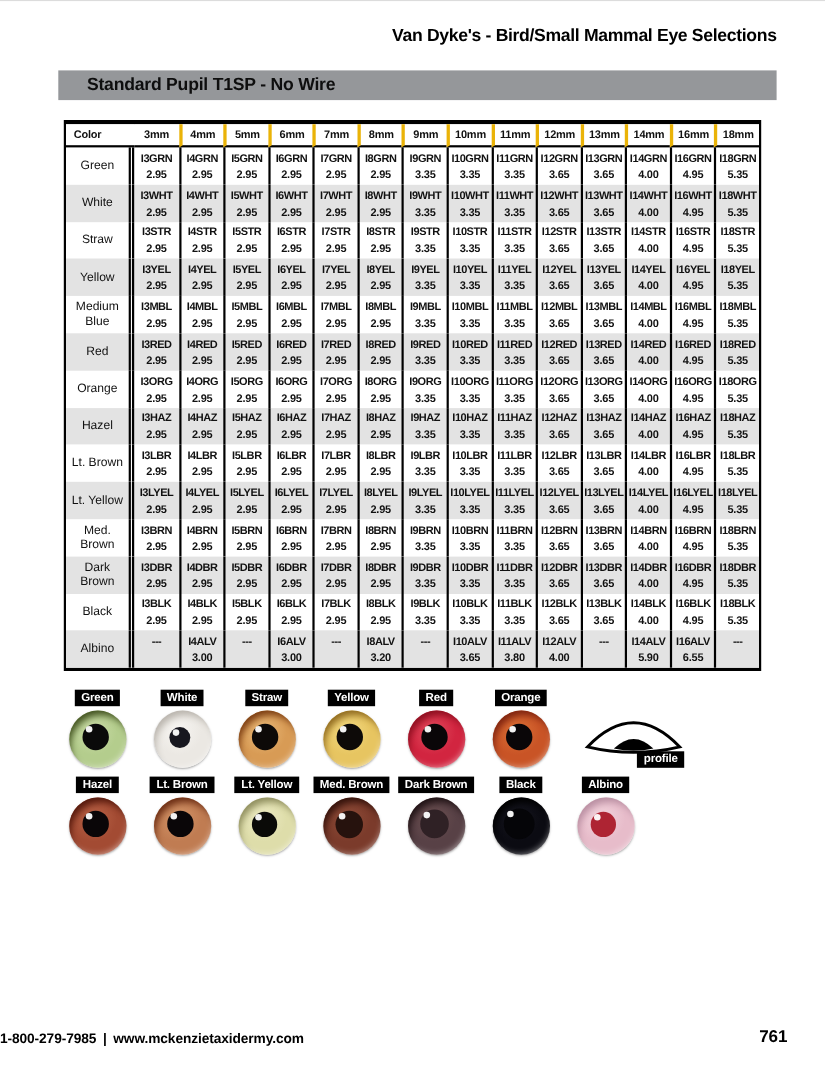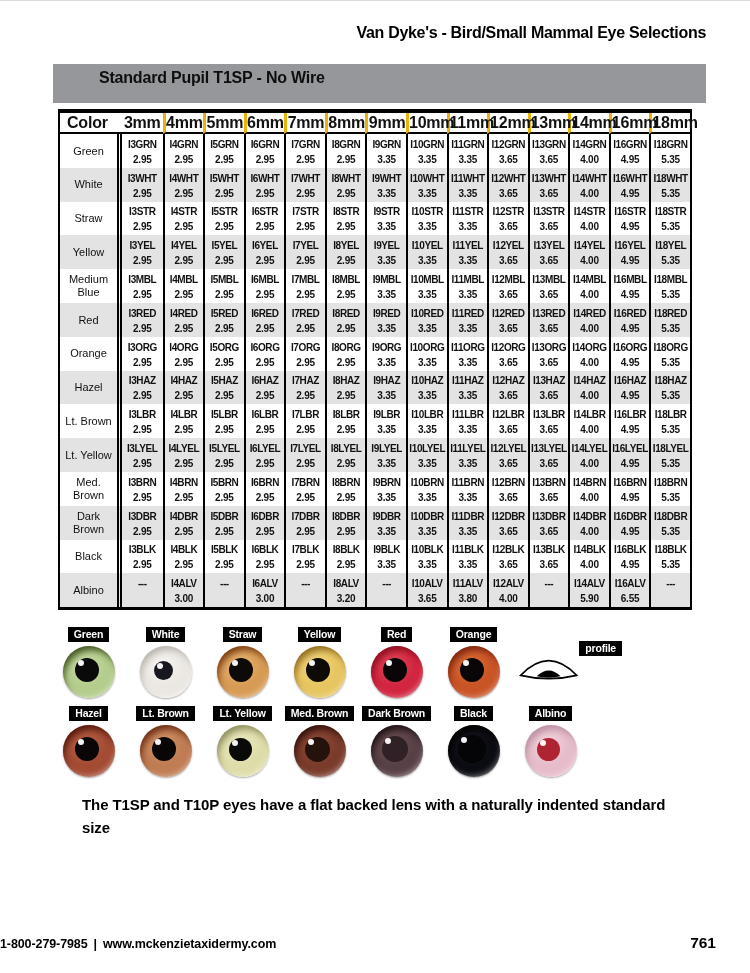--- a/index.html
+++ b/index.html
@@ -7,31 +7,31 @@
   body {
     width:750px; height:973px; position:relative;
     font-family:"Liberation Sans", sans-serif;
     color:#111; border-top:1px solid #dcdcdc;
   }
   .header-title {
     position:absolute; top:23px; right:44px;
     font-size:16px; font-weight:bold; letter-spacing:-0.3px; color:#000;
   }
   .section-bar {
-    position:absolute; left:53px; top:63px; width:653px; height:39px;
-    background:#95979a; line-height:27px; padding-left:46px;
+    position:absolute; left:53px; top:63px; width:653px; height:27px;
+    background:#95979a; line-height:27px; padding-left:26px;
     font-size:16px; font-weight:bold; color:#0e0e0e; letter-spacing:-0.2px;
   }
   .table-wrap { position:absolute; left:58px; top:108px; width:634px; }
   table {
     width:100%; table-layout:fixed; border-collapse:separate; border-spacing:0;
     border:2px solid #000; border-top-width:4px; border-bottom-width:3px;
   }
   thead th {
-    height:21px; font-size:16px; font-weight:bold; letter-spacing:-0.2px;
+    height:21px; font-size:10px; font-weight:bold; letter-spacing:-0.2px;
     border-bottom:2px solid #000; background:#fff; text-align:center; vertical-align:middle;
   }
   thead th:first-child { text-align:left; padding-left:7px; }
   thead th:not(:first-child):not(:nth-child(2)) { border-left:3px solid #eab308;margin-left:24px; }
   tbody td { height:33.8px; text-align:center; vertical-align:middle; padding:0; }
   tbody td:not(:first-child):not(:nth-child(2)) { border-left:2px solid #000; }
   td.row-label {
     border-right:5px double #000; font-size:11px; line-height:1.15;
     padding:0 2px; font-weight:normal;
   }
@@ -41,21 +41,21 @@
   .eyes-row { position:absolute; left:50px; display:flex; align-items:flex-start; }
   .row1 { top:626px; } .row2 { top:705px; }
   .eye-cell { width:77px; display:flex; flex-direction:column; align-items:center; }
   .eye-label {
     background:#000; color:#fff; font-size:10.5px; font-weight:bold;
     padding:1px 6px 2px; white-space:nowrap; letter-spacing:-0.2px;
   }
   .eye { width:52px; height:52px; border-radius:50%; margin-top:4px; position:relative; }
   .pupil { position:absolute; border-radius:50%; }
   .glint { position:absolute; width:6px; height:6px; background:#fff; border-radius:50%; left:3px; top:2px; opacity:.95; }
-  .profile-cell { width:104px; margin-left:6px; display:flex; align-items:flex-start; padding-top:20px; }
+  .profile-cell { width:104px; margin-left:6px; display:flex; flex-direction:column; align-items:flex-end; padding-top:20px; }
   .profile-cell svg { display:block; }
   .profile-cell .eye-label { margin-top:-6px; }
   .description {
     position:absolute; left:82px; top:793px; width:605px;
     font-size:15px; font-weight:bold; letter-spacing:-0.1px; line-height:1.5; color:#000;
   }
   .footer {
     position:absolute; top:936px; left:0; width:750px; text-align:left;
     font-size:12.5px; font-weight:bold; letter-spacing:-0.1px; color:#000;
   }
@@ -1052,21 +1052,20 @@
         <div class="eye-label">Albino</div>
         <div class="eye" style="background: radial-gradient(circle at 42% 36%, rgb(242, 212, 221) 0%, rgb(231, 188, 202) 48%, rgb(231, 188, 202) 76%, rgb(185, 143, 162) 97%); box-shadow: rgb(185, 143, 162) 3px 6px 7px -2px inset, rgba(255, 255, 255, 0.55) -2px -4px 6px -4px inset, rgba(0, 0, 0, 0.35) 0px 1px 2px;">
           <div class="pupil" style="width: 23px; height: 23px; left: 12.5px; top: 12.5px; background: rgb(174, 36, 51);">
             <div class="glint"></div>
           </div>
         </div>
       </div>
     </div>
 
   <div class="description">
-    <div>The T1SP and T10P eyes have a flat backed lens with a naturally indented standard size</div>
   </div>
 
   <div class="footer">
     <span>1-800-279-7985</span><span class="sep">|</span><span>www.mckenzietaxidermy.com</span>
   </div>
 
   <div class="page-number">761</div>
 
 </div>
 

